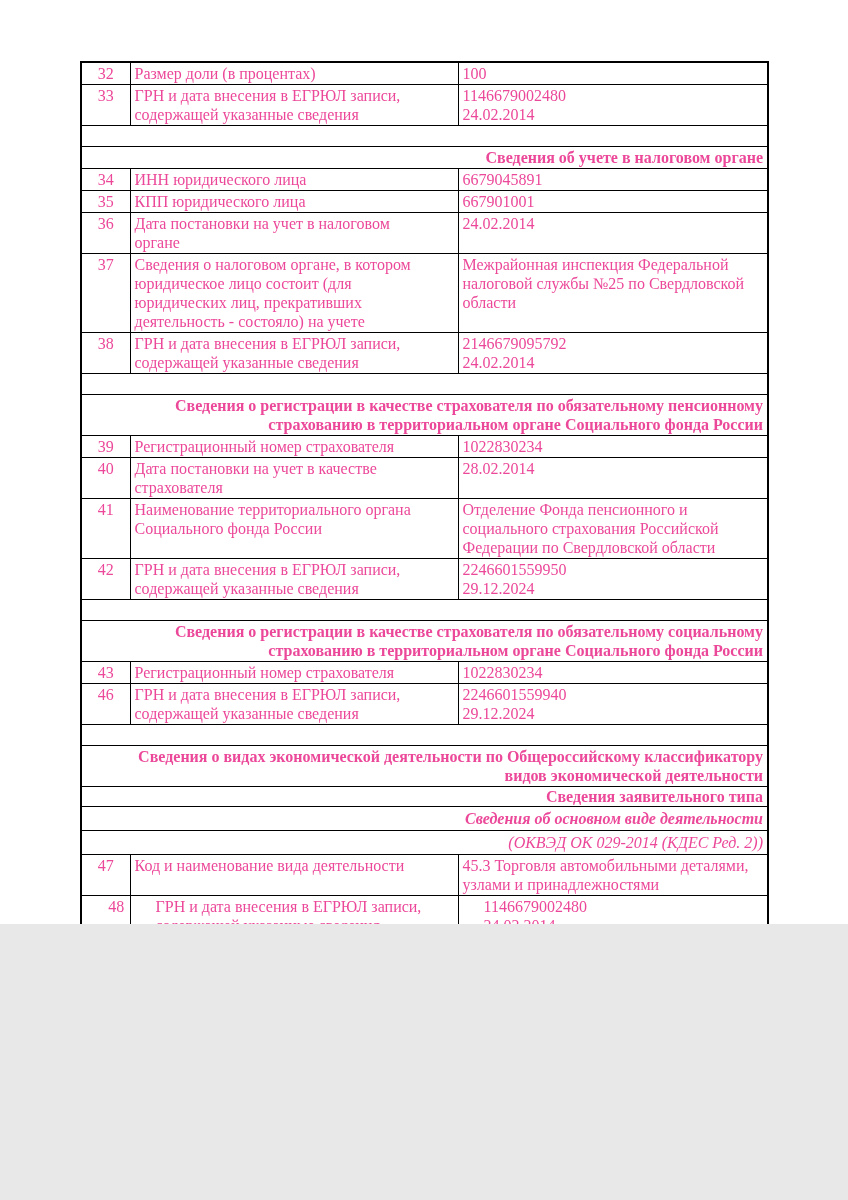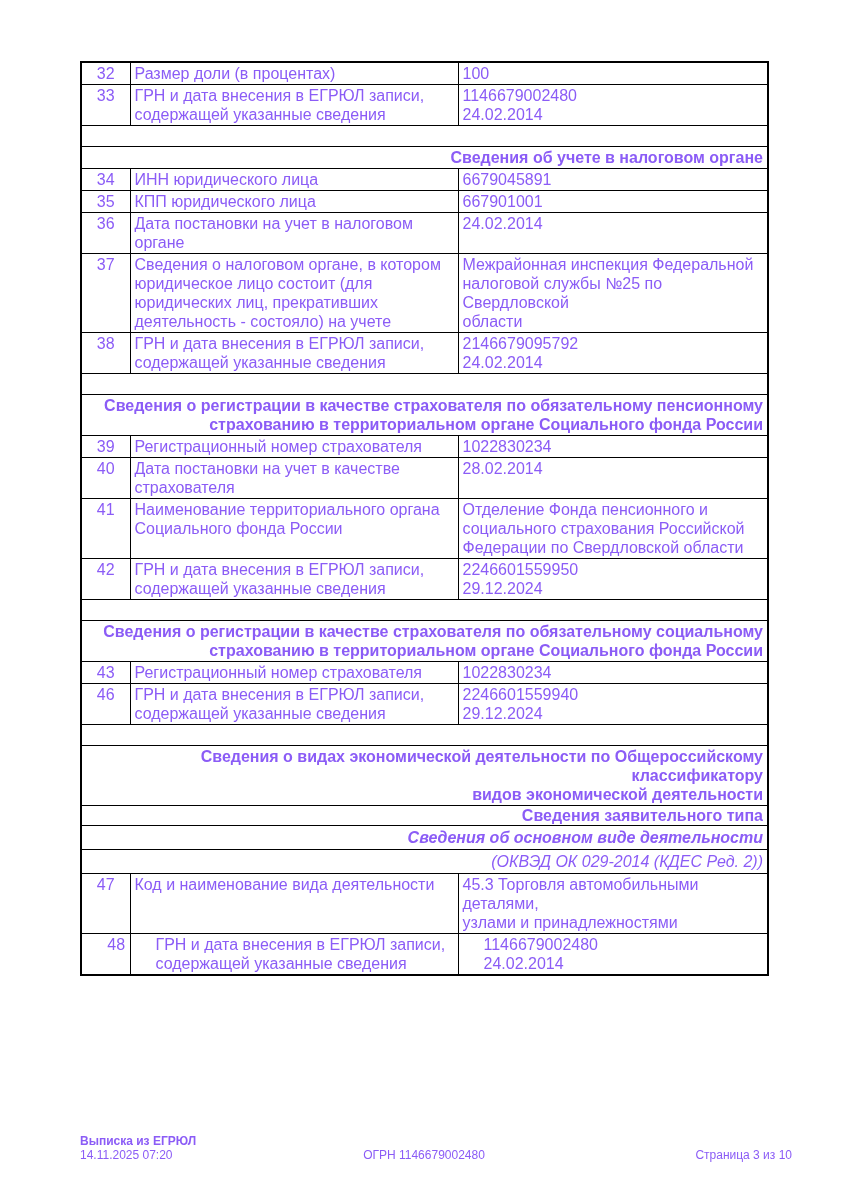--- a/index.html
+++ b/index.html
@@ -1,24 +1,24 @@
 <!DOCTYPE html>
 <html><head>
 <meta charset="utf-8">
 <style>
   html, body { margin: 0; padding: 0; }
   body { background: #e8e8e8; }
   .page {
     position: relative;
     width: 848px;
-    height: 1200px;
+    height: 924px;
     background: #ffffff;
     margin: 0 auto;
-    font-family: Liberation Sans, sans-serif;
-    color: #8b5cf6;
+    font-family: Liberation Serif, serif;
+    color: #ec4899;
     overflow: hidden;
   }
   table.doc {
     position: absolute;
     left: 80px;
     top: 61px;
     width: 687px;
     border-collapse: collapse;
     table-layout: fixed;
     border: 2px solid #000000;

